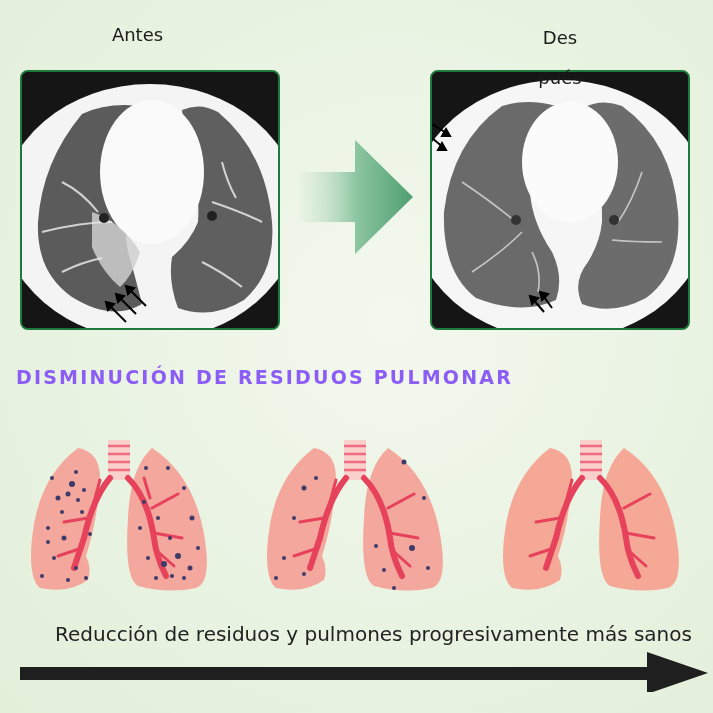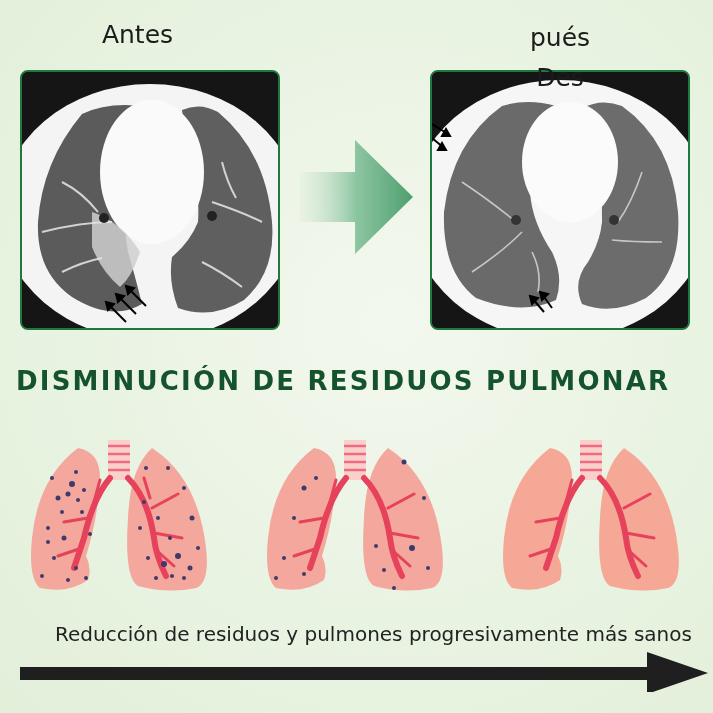--- a/index.html
+++ b/index.html
@@ -1,32 +1,32 @@
 <!DOCTYPE html>
 <html><head>
 <meta charset="utf-8">
 <style>
   html,body{margin:0;padding:0;}
   body{width:713px;height:713px;overflow:hidden;position:relative;
     background:radial-gradient(ellipse at 55% 45%, #f3f8ee 0%, #e9f3e2 55%, #e2efd9 100%);
     font-family:"Liberation Sans","DejaVu Sans",sans-serif;}
   .abs{position:absolute;}
-  .label-top{font-size:25px;color:#1b1b1b;text-align:center;line-height:38px;font-family:"DejaVu Sans",sans-serif;font-weight:normal;}
+  .label-top{font-size:18px;color:#1b1b1b;text-align:center;line-height:38px;font-family:"DejaVu Sans",sans-serif;font-weight:normal;}
   .ct-frame{border:2px solid #1e7a3c;border-radius:8px;overflow:hidden;background:#111;}
   .ct-frame svg{display:block;}
-  .title{font-family:"DejaVu Sans",sans-serif;font-size:26px;letter-spacing:2.2px;color:#14532d;font-weight:bold;white-space:nowrap;}
+  .title{font-family:"DejaVu Sans",sans-serif;font-size:19px;letter-spacing:2.2px;color:#8b5cf6;font-weight:bold;white-space:nowrap;}
   .caption{font-family:"DejaVu Sans",sans-serif;font-size:20px;color:#222;white-space:nowrap;}
 </style>
 </head>
 <body>
 
 <div class="abs label-top" style="left:80px;top:16px;width:115px;">Antes</div>
 <div class="abs label-top" style="left:500px;top:18px;width:120px;line-height:40px;z-index:5;">
+  <div>Des</div>
   <div>pués</div>
-  <div>Des</div>
 </div>
 
 <div class="abs ct-frame" style="left:20px;top:70px;width:256px;height:256px;">
   <svg width="256" height="256" viewBox="0 0 256 256">
     <rect width="256" height="256" fill="#151515"></rect>
     <ellipse cx="128" cy="140" rx="150" ry="128" fill="#f4f4f4"></ellipse>
     <path d="M60 42 Q20 90 16 150 Q14 200 50 225 Q90 250 120 232 Q112 200 106 180 Q100 150 108 120 Q112 80 132 36 Q90 28 60 42Z" fill="#5b5b5b"></path>
     <path d="M196 40 Q244 80 250 150 Q254 200 222 228 Q190 248 156 236 Q146 210 150 185 Q168 170 176 150 Q178 120 170 90 Q162 60 160 38 Q178 30 196 40Z" fill="#5f5f5f"></path>
     <ellipse cx="130" cy="100" rx="52" ry="72" fill="#fafafa"></ellipse>
     <path d="M70 140 Q100 150 118 180 Q110 205 98 215 Q80 200 70 175Z" fill="#cfcfcf" opacity="0.85"></path>

